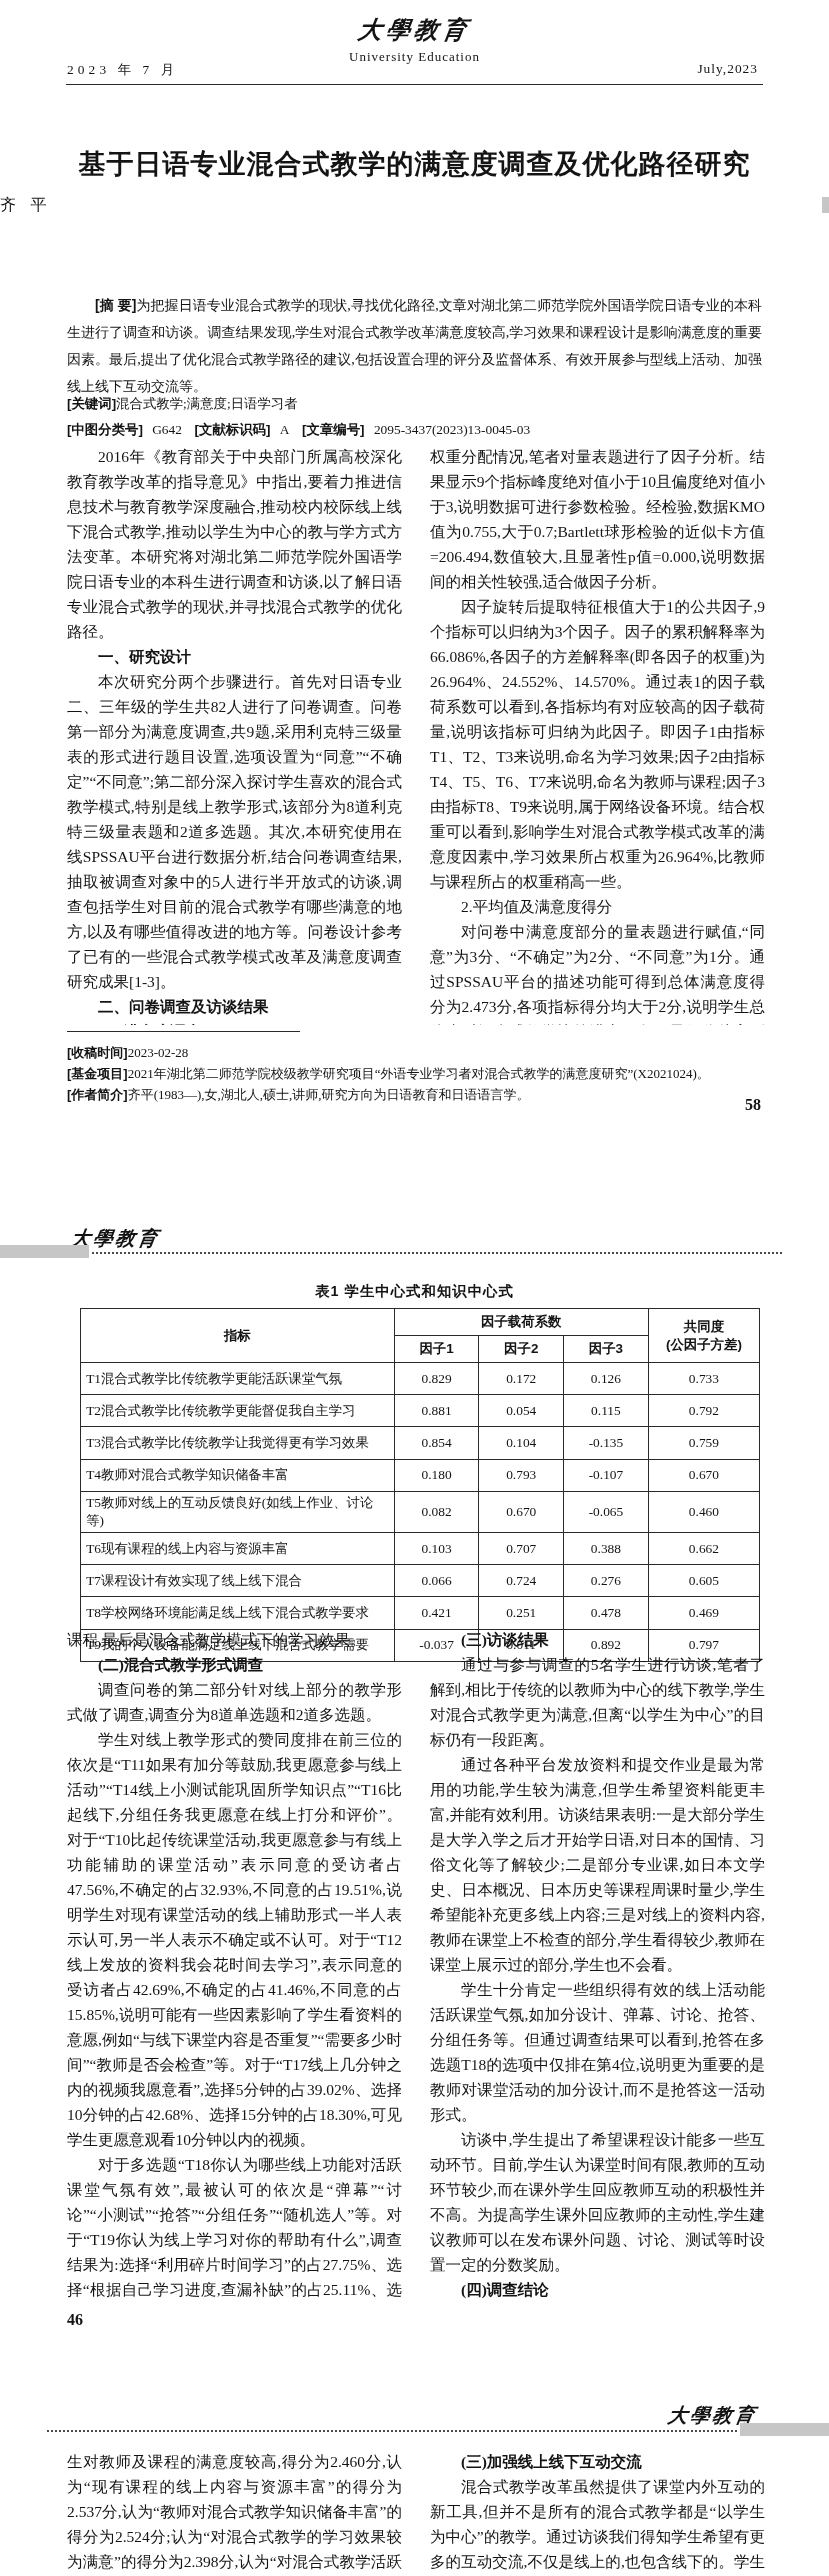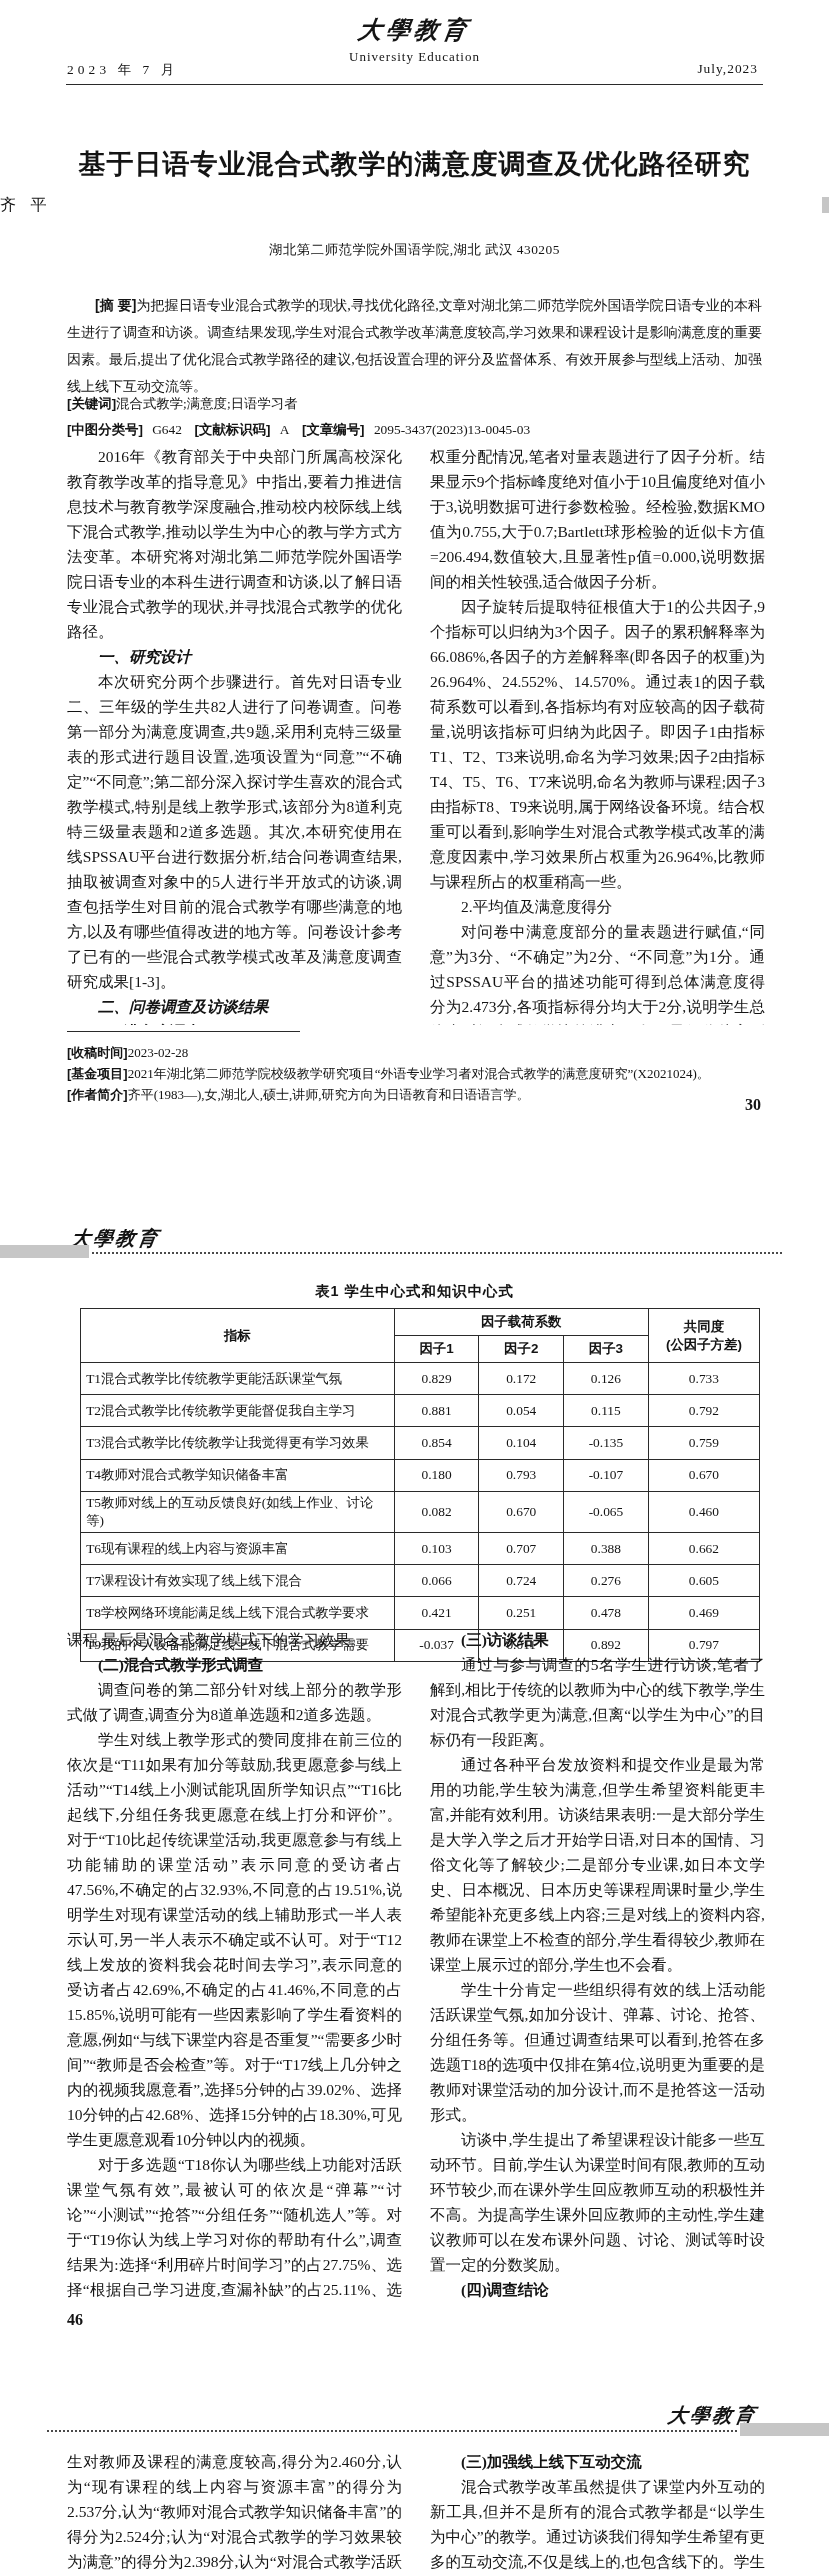--- a/index.html
+++ b/index.html
@@ -23,21 +23,21 @@
   .kwline{position:absolute;top:382px;left:67px;right:67px;font-size:13.4px;}
   .metaline{position:absolute;top:408px;left:67px;right:67px;font-size:13.4px;}
   .metaline span{margin-right:9.3px;}
 
   
   .cols{position:absolute;left:67px;right:53px;display:flex;gap:28px;overflow:hidden;}
   .col{width:335px;font-size:15.5px;line-height:25px;text-align:justify;overflow:hidden;}
   .col p{margin:0;}
   .pt-b{text-indent:2em;}
   .pt-c{text-indent:0;}
-  .pt-h1{text-indent:2em;font-family:"Liberation Sans",sans-serif;font-weight:bold;font-style:italic;}
+  .pt-h1{text-indent:2em;font-family:"Liberation Sans",sans-serif;font-weight:bold;}
   .pt-h2{text-indent:2em;font-weight:bold;}
   .pt-h3{text-indent:2em;}
   #page1 .cols{top:444px;height:581px;}
 
   
   .fn-rule{position:absolute;top:1031px;left:67px;width:233px;border-top:1px solid #2a2a2a;}
   .footnotes{position:absolute;top:1042px;left:67px;right:66px;font-size:13px;line-height:21px;}
   .footnotes .lab{font-family:"Liberation Sans",sans-serif;font-weight:bold;}
   .pageno{position:absolute;font-size:16px;font-weight:bold;font-family:"Liberation Serif",serif;}
   #p1-no{top:1096px;right:68px;}
@@ -77,21 +77,20 @@
     <div class="mast-script">大學教育</div>
     <div class="mast-en">University Education</div>
   </div>
   <div class="date-left">2023 年 7 月</div>
   <div class="date-right">July,2023</div>
   <div class="p1-rule"></div>
   <div class="edge-box"></div>
 
   <h1 class="article-title">基于日语专业混合式教学的满意度调查及优化路径研究</h1>
   <div class="author">齐  平</div>
-  <div class="affil">湖北第二师范学院外国语学院,湖北  武汉  430205</div>
 
   <p class="abstract"><span class="lab">[摘  要]</span><span>为把握日语专业混合式教学的现状,寻找优化路径,文章对湖北第二师范学院外国语学院日语专业的本科生进行了调查和访谈。调查结果发现,学生对混合式教学改革满意度较高,学习效果和课程设计是影响满意度的重要因素。最后,提出了优化混合式教学路径的建议,包括设置合理的评分及监督体系、有效开展参与型线上活动、加强线上线下互动交流等。</span></p>
 
   <p class="kwline"><span class="lab">[关键词]</span><span>混合式教学;满意度;日语学习者</span></p>
 
   <p class="metaline">
     <span class="lab">[中图分类号]</span><span>G642</span>
     <span class="lab">[文献标识码]</span><span>A</span>
     <span class="lab">[文章编号]</span><span>2095-3437(2023)13-0045-03</span>
   </p>
@@ -114,21 +113,21 @@
       </div>
   </div>
 
   <div class="fn-rule"></div>
   <div class="footnotes">
 
   <div><span class="lab">[收稿时间]</span><span>2023-02-28</span></div>
       <div><span class="lab">[基金项目]</span><span>2021年湖北第二师范学院校级教学研究项目“外语专业学习者对混合式教学的满意度研究”(X2021024)。</span></div>
       <div><span class="lab">[作者简介]</span><span>齐平(1983—),女,湖北人,硕士,讲师,研究方向为日语教育和日语语言学。</span></div>
     </div>
-  <div class="pageno" id="p1-no">30</div>
+  <div class="pageno" id="p1-no">58</div>
 </section>
 
 <section class="page" id="page2">
   <div class="logo-small">大學教育</div>
   <div class="edge-box"></div>
   <div class="dotline"></div>
 
   <div class="tbl-title">表1  学生中心式和知识中心式</div>
   <table class="t1">
     <thead>

